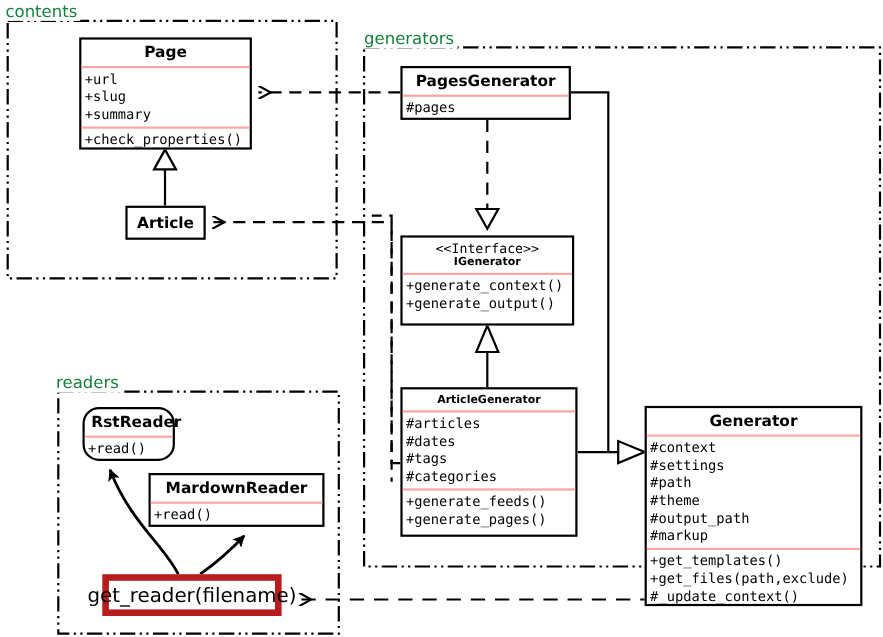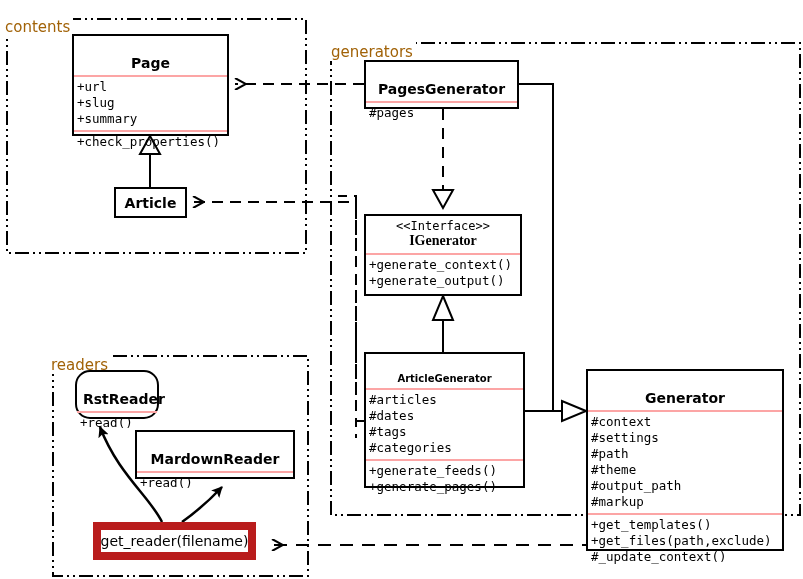--- a/index.html
+++ b/index.html
@@ -27,21 +27,21 @@
     position: absolute;
     box-sizing: border-box;
     border: 2px solid #000;
     background: #ffffff;
     z-index: 5;
   }
   .uml-name {
     font-weight: bold;
     text-align: center;
     font-family: "DejaVu Sans", sans-serif;
-    padding: 19px 6px 4px 6px;
+    padding: 4px 6px 4px 6px;
     white-space: nowrap;
   }
   .uml-stereo {
     text-align: center;
     font-family: "DejaVu Sans Mono", monospace;
     font-size: 12px;
     padding: 3px 6px 0 6px;
     white-space: nowrap;
   }
   .uml-sep {
@@ -53,38 +53,38 @@
     line-height: 16px;
     padding: 2px 3px 3px 3px;
     white-space: nowrap;
   }
   .uml-compartment div { white-space: nowrap; }
 
   
   .plain-box {
     position: absolute;
     box-sizing: border-box;
-    border: 8px solid #b91c1c;
+    border: 6px solid #b91c1c;
     background: #ffffff;
     display: flex;
     align-items: center;
     justify-content: center;
     font-family: "DejaVu Sans", sans-serif;
-    font-size: 14px;
+    font-size: 18px;
     z-index: 5;
   }
 
   
   .pkg-label {
     position: absolute;
     font-family: "DejaVu Sans", sans-serif;
     font-size: 15px;
-    color: #a16207;
-    background: #ffffff;
-    padding: 17px 3px 0 1px;
+    color: #15803d;
+    background: #ffffff;
+    padding: 0 3px 0 1px;
     z-index: 4;
     white-space: nowrap;
   }
 </style>
 </head>
 <body>
 
 <div id="canvas">
 
   <svg id="svg-layer" viewBox="0 0 803 579">
@@ -158,21 +158,21 @@
 
   <div class="uml-class" style="left:364px; top:60px; width:155px; height:49px;">
     <div class="uml-name" style="font-size:14px;">PagesGenerator</div>
     <div class="uml-compartment uml-sep">
       <div>#pages</div>
     </div>
   </div>
 
   <div class="uml-class" style="left:364px; top:214px; width:158px; height:82px;">
     <div class="uml-stereo">&lt;&lt;Interface&gt;&gt;</div>
-    <div class="uml-name" style="font-size:14px; padding-top:0;font-family:Liberation Serif, serif;">IGenerator</div>
+    <div class="uml-name" style="font-size:10px; padding-top:0;">IGenerator</div>
     <div class="uml-compartment uml-sep">
       <div>+generate_context()</div>
       <div>+generate_output()</div>
     </div>
   </div>
 
   <div class="uml-class" style="left:364px; top:352px; width:161px; height:136px;">
     <div class="uml-name" style="font-size:10px;">ArticleGenerator</div>
     <div class="uml-compartment uml-sep">
       <div>#articles</div>

